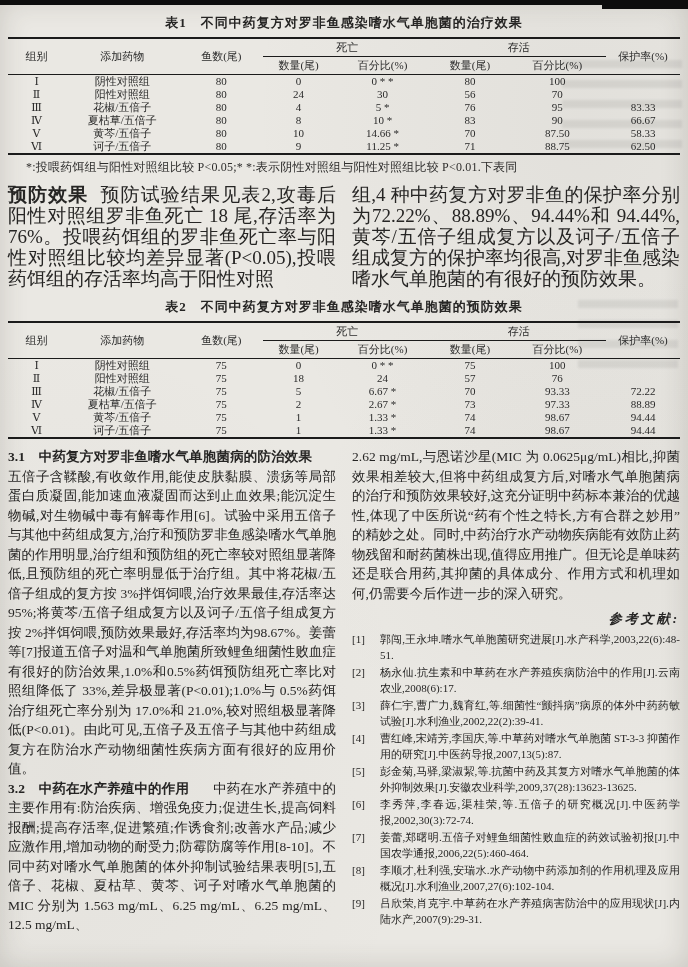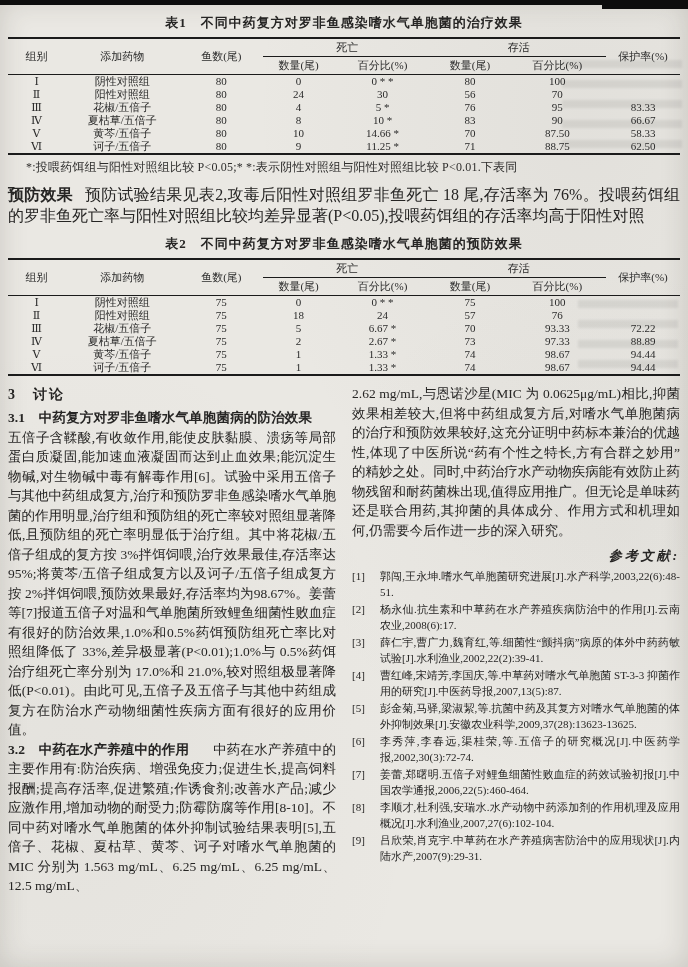--- a/index.html
+++ b/index.html
@@ -27,21 +27,21 @@
   table.dtable{width:100%;border-collapse:collapse;table-layout:fixed;
     border-top:2px solid #1b1b1b;border-bottom:2px solid #1b1b1b;font-size:11px;color:#2a2a2a;}
   table.dtable th{font-weight:normal;padding:1px 0;}
   table.dtable thead{border-bottom:1px solid #1b1b1b;}
   th.grp{border-bottom:1px solid #1b1b1b;}
   table.dtable td{text-align:center;padding:0 2px;height:13px;line-height:13px;white-space:nowrap;overflow:hidden;}
   .footnote{font-size:12px;margin:4px 0 2px 0;padding-left:18px;color:#2e2d2c;letter-spacing:0.2px;}
 
   .twocol{display:flex;gap:16px;margin-top:8px;}
   .col{flex:1 1 0;min-width:0;}
-  .bodytext{font-size:16px;line-height:21px;text-align:justify;margin:0;}
+  .bodytext{font-size:19px;line-height:21px;text-align:justify;margin:0;}
   .lead{font-weight:bold;margin-right:12px;}
 
   .disc{margin-top:8px;}
   .disc-h{font-size:14px;font-weight:bold;margin:2px 0 4px 0;letter-spacing:2px;}
   .disc p{font-size:13.5px;line-height:19.5px;text-align:justify;margin:0;}
   .runin{font-weight:bold;margin-right:24px;}
   .refs-title{font-size:13px;font-weight:bold;letter-spacing:3px;margin:7px 0 4px 0;font-style:italic;text-align:right;}
   ul.refs{list-style:none;margin:0;padding:0;}
   ul.refs li{display:flex;font-size:11px;line-height:15.5px;margin-bottom:2px;}
   ul.refs .rnum{flex:0 0 28px;}
@@ -147,20 +147,23 @@
             <td>62.50</td>
           </tr>
       </tbody>
     </table>
     <div class="footnote">*:投喂药饵组与阳性对照组比较 P&lt;0.05;* *:表示阴性对照组与阳性对照组比较 P&lt;0.01.下表同</div>
 
     <div class="twocol">
       <div class="col">
         <p class="bodytext"><span class="lead">预防效果</span><span>预防试验结果见表2,攻毒后阳性对照组罗非鱼死亡 18 尾,存活率为 76%。投喂药饵组的罗非鱼死亡率与阳性对照组比较均差异显著(P&lt;0.05),投喂药饵组的存活率均高于阳性对照</span></p>
       </div>
+      <div class="col">
+        <p class="bodytext">组,4 种中药复方对罗非鱼的保护率分别为72.22%、88.89%、94.44%和 94.44%,黄芩/五倍子组成复方以及诃子/五倍子组成复方的保护率均很高,对罗非鱼感染嗜水气单胞菌的有很好的预防效果。</p>
+      </div>
     </div>
 
     <div class="tbl-title" style="margin-top:9px;">表2　不同中药复方对罗非鱼感染嗜水气单胞菌的预防效果</div>
     <table class="dtable">
       <colgroup>
         <col style="width:8.5%">
           <col style="width:17%">
           <col style="width:12.5%">
           <col style="width:10.5%">
         <col style="width:14.5%">
@@ -243,21 +246,20 @@
             <td>1.33 *</td>
             <td>74</td>
             <td>98.67</td>
             <td>94.44</td>
           </tr>
       </tbody>
     </table>
 
     <div class="twocol disc">
       <div class="col">
-        <div class="disc-h">3　讨论</div>
         <p><span class="runin">3.1　中药复方对罗非鱼嗜水气单胞菌病的防治效果</span><span>五倍子含鞣酸,有收敛作用,能使皮肤黏膜、溃疡等局部蛋白质凝固,能加速血液凝固而达到止血效果;能沉淀生物碱,对生物碱中毒有解毒作用[6]。试验中采用五倍子与其他中药组成复方,治疗和预防罗非鱼感染嗜水气单胞菌的作用明显,治疗组和预防组的死亡率较对照组显著降低,且预防组的死亡率明显低于治疗组。其中将花椒/五倍子组成的复方按 3%拌饵饲喂,治疗效果最佳,存活率达95%;将黄芩/五倍子组成复方以及诃子/五倍子组成复方按 2%拌饵饲喂,预防效果最好,存活率均为98.67%。姜蕾等[7]报道五倍子对温和气单胞菌所致鲤鱼细菌性败血症有很好的防治效果,1.0%和0.5%药饵预防组死亡率比对照组降低了 33%,差异极显著(P&lt;0.01);1.0%与 0.5%药饵治疗组死亡率分别为 17.0%和 21.0%,较对照组极显著降低(P&lt;0.01)。由此可见,五倍子及五倍子与其他中药组成复方在防治水产动物细菌性疾病方面有很好的应用价值。</span></p>
         <p><span class="runin">3.2　中药在水产养殖中的作用</span><span>中药在水产养殖中的主要作用有:防治疾病、增强免疫力;促进生长,提高饲料报酬;提高存活率,促进繁殖;作诱食剂;改善水产品;减少应激作用,增加动物的耐受力;防霉防腐等作用[8-10]。不同中药对嗜水气单胞菌的体外抑制试验结果表明[5],五倍子、花椒、夏枯草、黄芩、诃子对嗜水气单胞菌的 MIC 分别为 1.563 mg/mL、6.25 mg/mL、6.25 mg/mL、12.5 mg/mL、</span></p>
       </div>
       <div class="col">
         <p>2.62 mg/mL,与恩诺沙星(MIC 为 0.0625μg/mL)相比,抑菌效果相差较大,但将中药组成复方后,对嗜水气单胞菌病的治疗和预防效果较好,这充分证明中药标本兼治的优越性,体现了中医所说“药有个性之特长,方有合群之妙用”的精妙之处。同时,中药治疗水产动物疾病能有效防止药物残留和耐药菌株出现,值得应用推广。但无论是单味药还是联合用药,其抑菌的具体成分、作用方式和机理如何,仍需要今后作进一步的深入研究。</p>
         <div class="refs-title">参考文献:</div>
         <ul class="refs">
           <li>
               <span class="rnum">[1]</span>
               <span class="rtxt">郭闯,王永坤.嗜水气单胞菌研究进展[J].水产科学,2003,22(6):48-51.</span>

